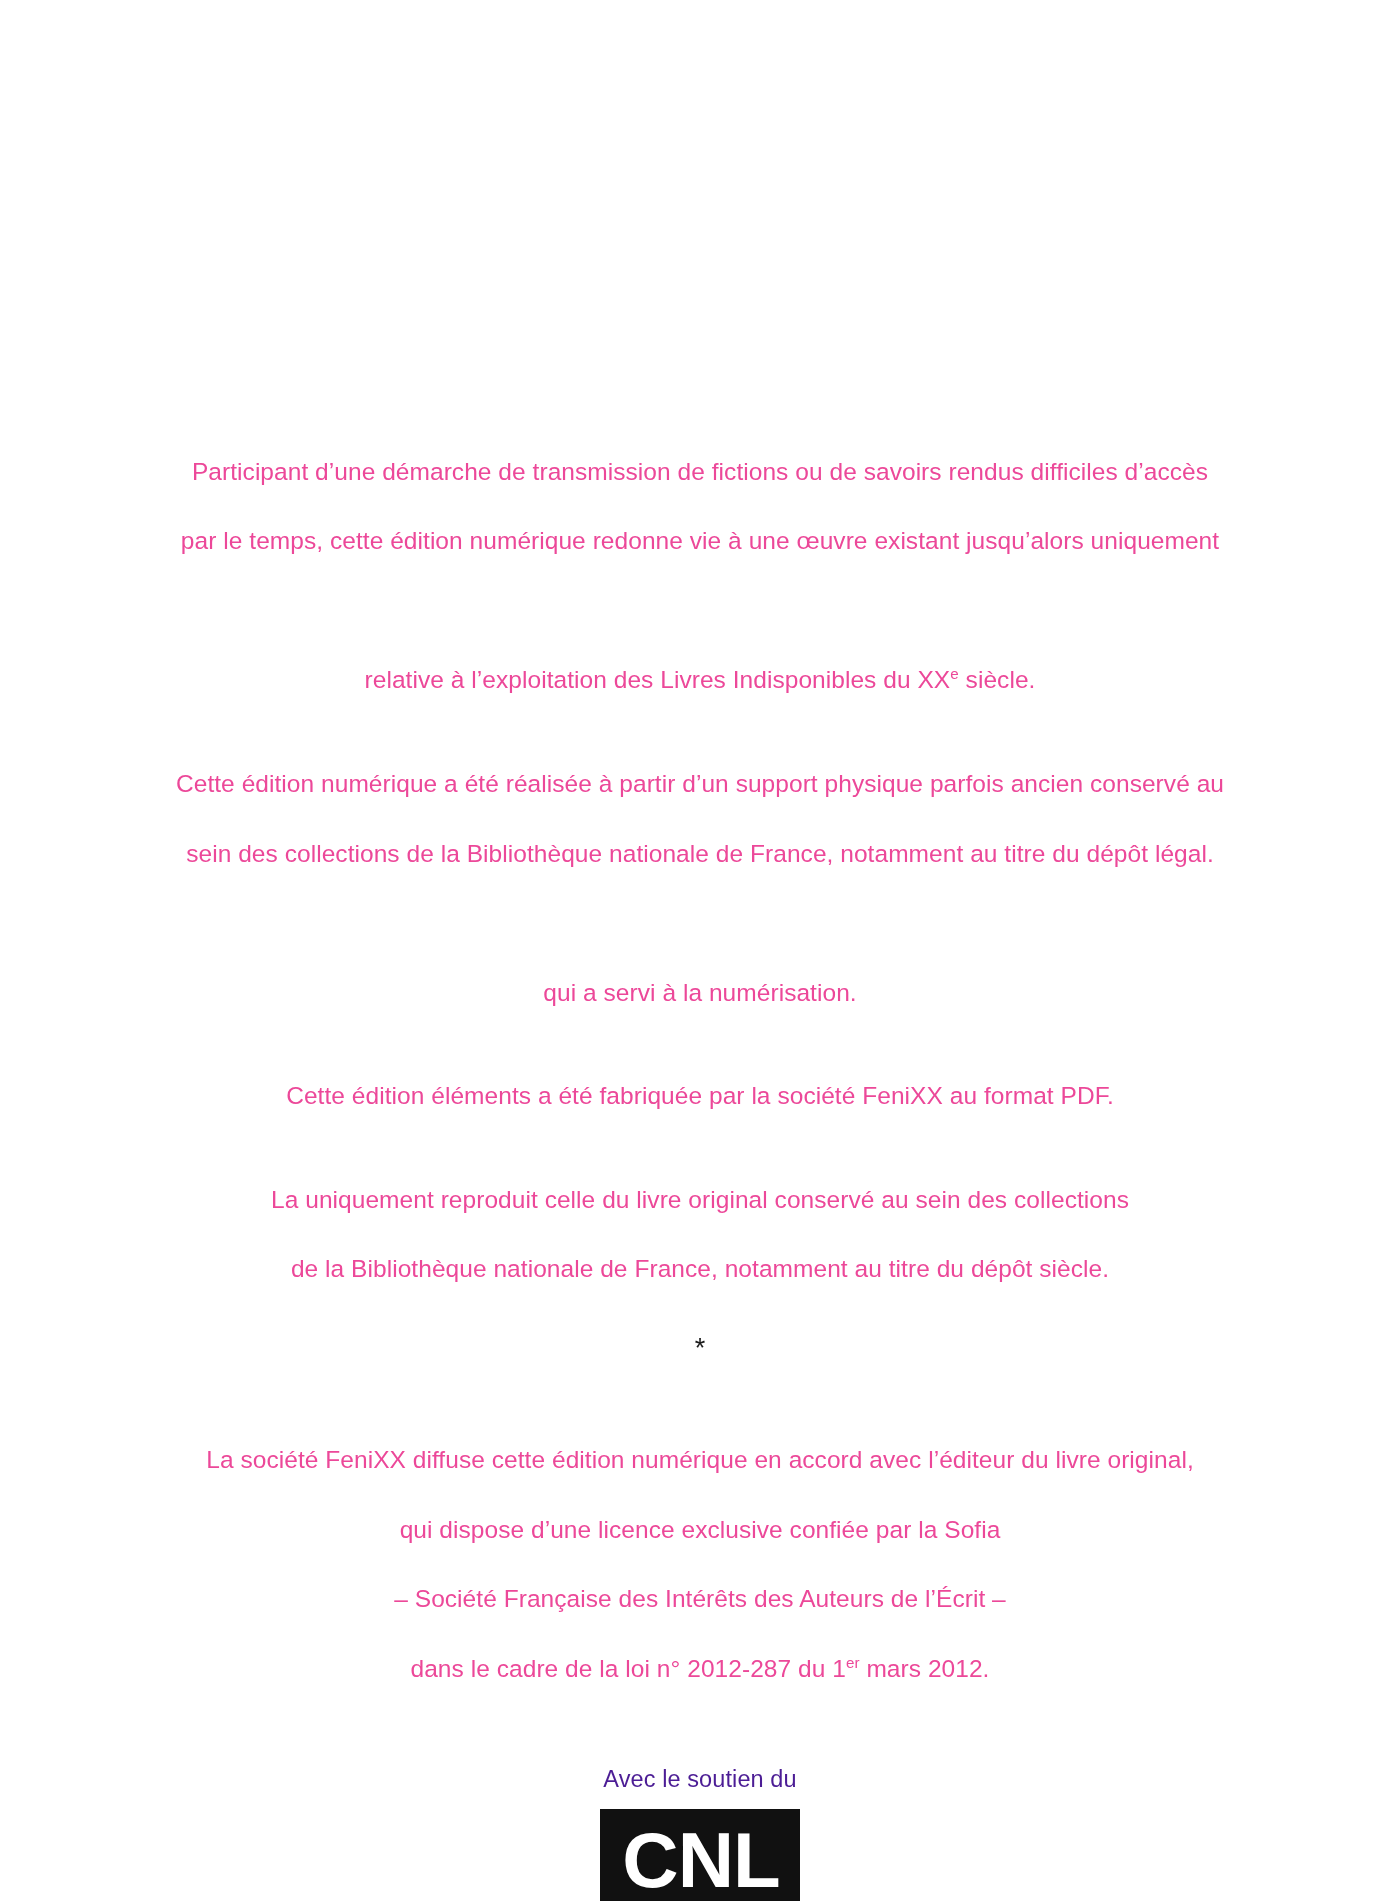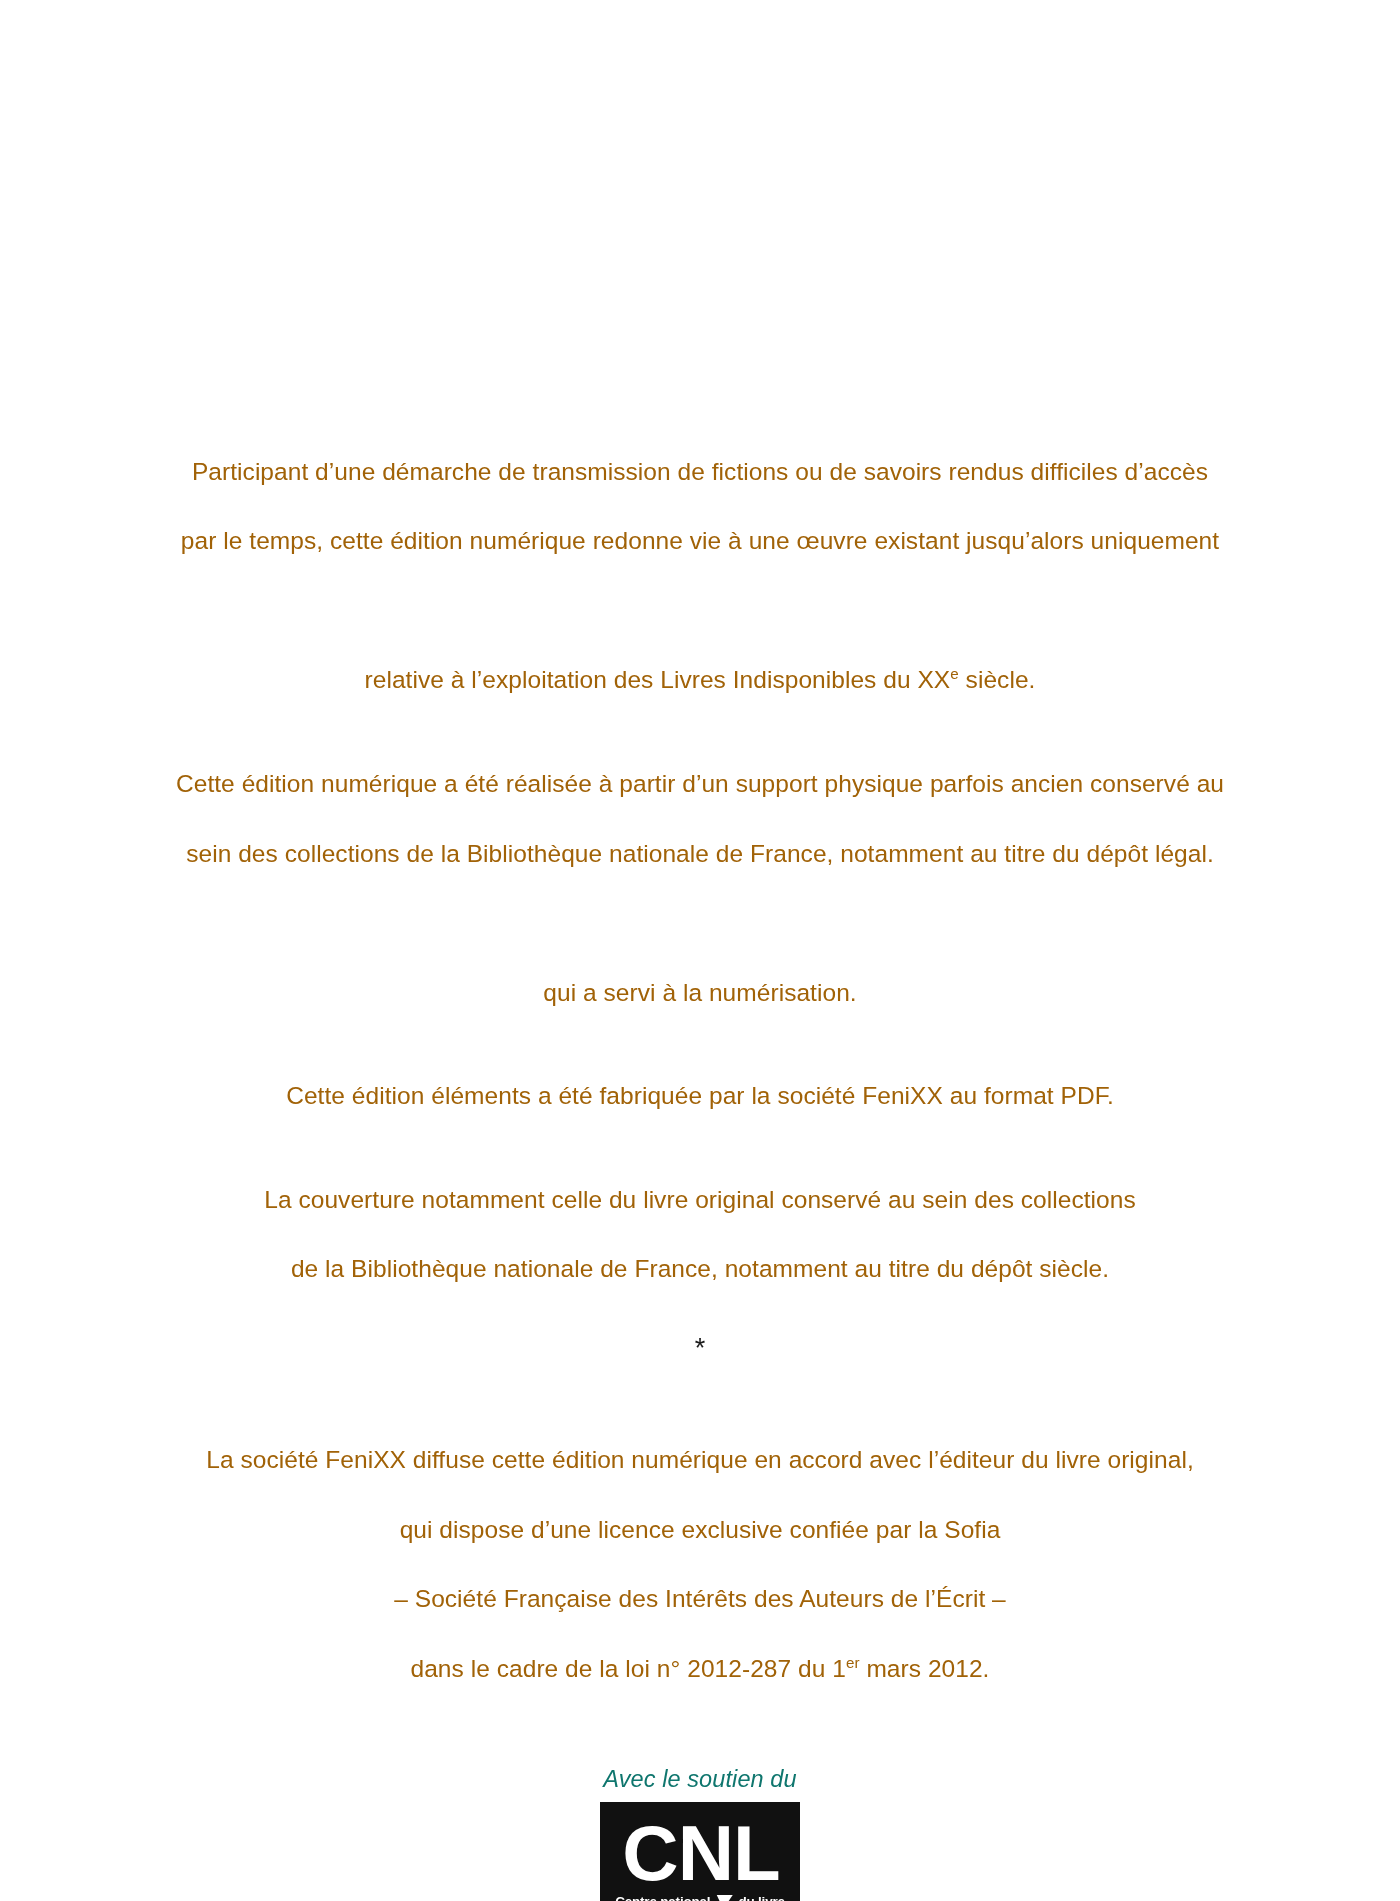--- a/index.html
+++ b/index.html
@@ -33,21 +33,21 @@
     display: flex;
     flex-direction: column;
     align-items: center;
   }
 
   .para {
     width: 1130px;
     text-align: center;
     font-size: 24.5px;
     line-height: 1.42;
-    color: #a16207;
+    color: #ec4899;
     letter-spacing: 0.05px;
     margin: 0 0 34px 0;
     white-space: pre-line;
   }
 
   .para sup {
     font-size: 0.62em;
     vertical-align: super;
     line-height: 0;
   }
@@ -63,24 +63,23 @@
 
   .support {
     margin-top: 46px;
     display: flex;
     flex-direction: column;
     align-items: center;
   }
 
   .support-label {
     font-size: 23.5px;
-    color: #0f766e;
+    color: #4c1d95;
     letter-spacing: 0.1px;
-    margin-bottom: 9px;
-    font-style: italic;
+    margin-bottom: 16px;
   }
 
   
   .cnl-logo {
     width: 200px;
     background: #111111;
     padding: 0;
     display: flex;
     flex-direction: column;
     align-items: stretch;
@@ -146,21 +145,21 @@
       <span>sein des collections de la Bibliothèque nationale de France, notamment au titre du dépôt légal.</span><br>
       <br>
       <span>qui a servi à la numérisation.</span>
     </p>
 
     <p class="para">
       <span>Cette édition éléments a été fabriquée par la société FeniXX au format PDF.</span>
     </p>
 
     <p class="para">
-      <span>La couverture notamment celle du livre original conservé au sein des collections</span><br>
+      <span>La uniquement reproduit celle du livre original conservé au sein des collections</span><br>
       <span>de la Bibliothèque nationale de France, notamment au titre du dépôt siècle.</span>
     </p>
 
     <div class="asterisk">*</div>
 
     <p class="para">
       <span>La société FeniXX diffuse cette édition numérique en accord avec l’éditeur du livre original,</span><br>
       <span>qui dispose d’une licence exclusive confiée par la Sofia</span><br>
       <span>– Société Française des Intérêts des Auteurs de l’Écrit –</span><br>
       <span>dans le cadre de la loi n° 2012-287 du 1<sup>er</sup> mars 2012.</span>

